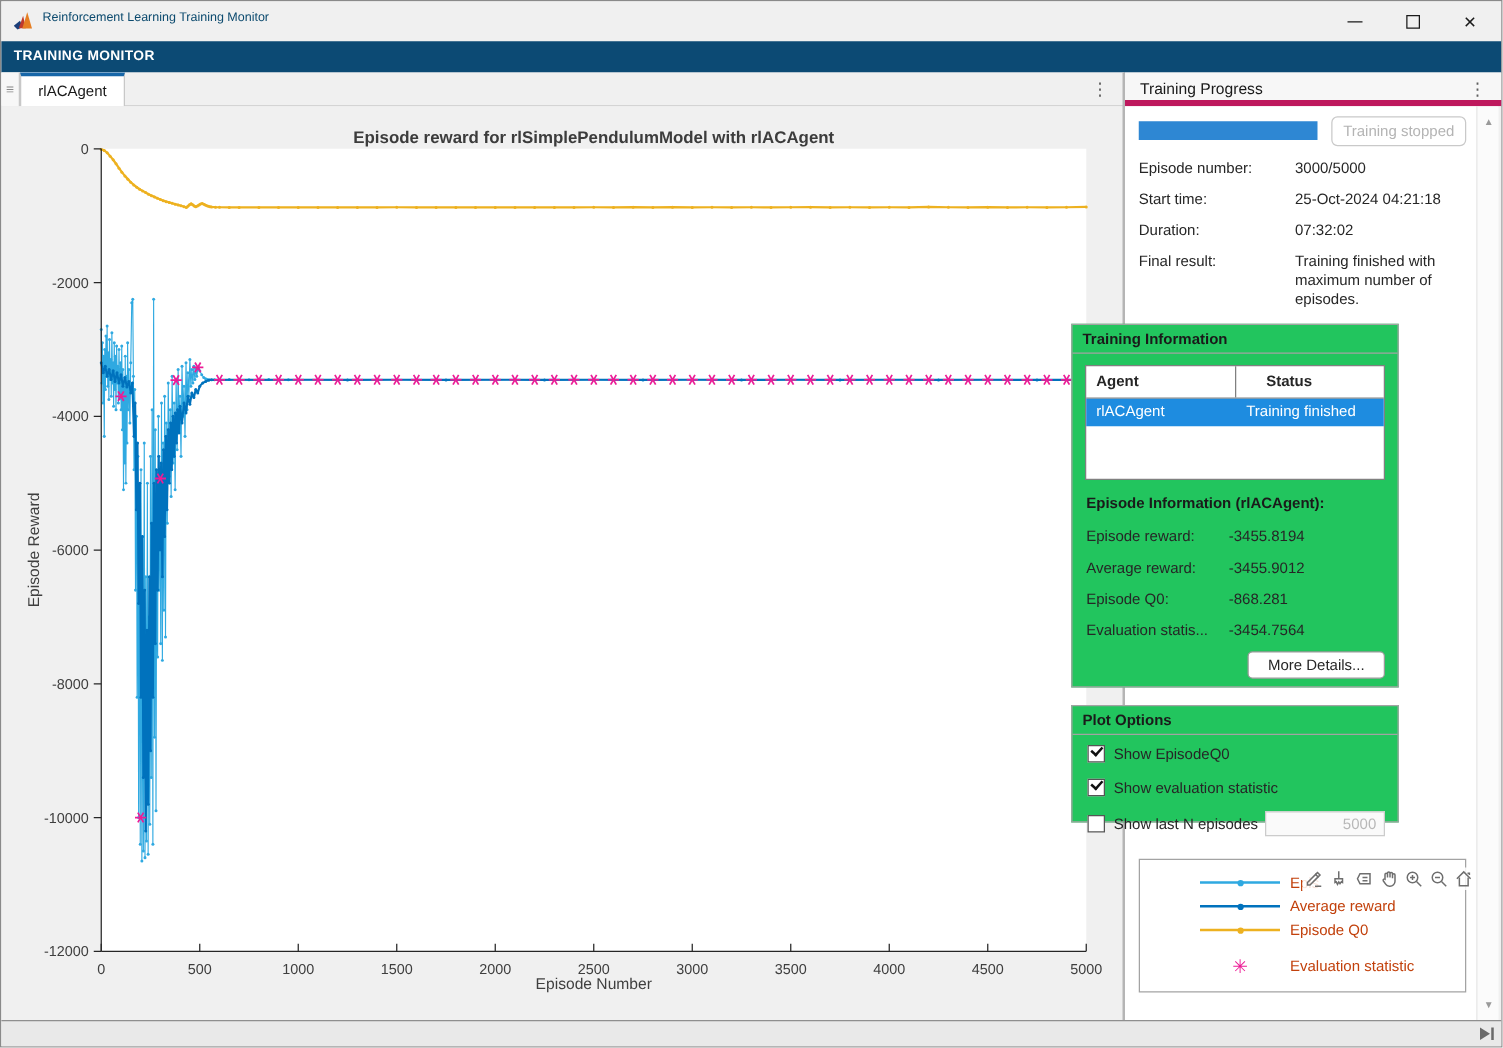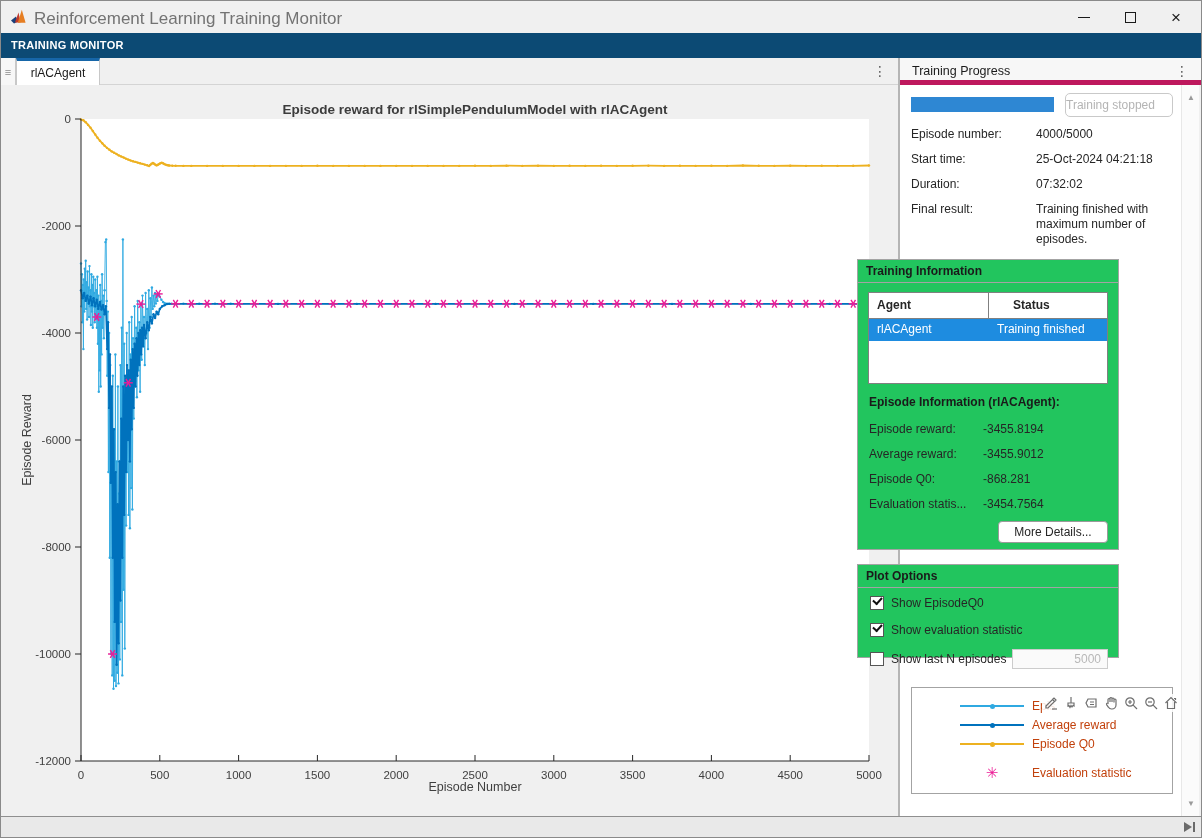--- a/index.html
+++ b/index.html
@@ -3,21 +3,21 @@
 <meta charset="utf-8">
 <style>
   * { margin:0; padding:0; box-sizing:border-box; }
   html,body { background:#d0d0d0; }
   body { font-family:"Liberation Sans","DejaVu Sans",sans-serif; font-size:12px; color:#262626; }
   #window { position:relative; width:1202px; height:838px; background:#f0f0f0; border:1px solid #8a8a8a; overflow:hidden; }
 
   
   .titlebar { position:absolute; left:0; top:0; width:100%; height:32px; background:#f0f0f0; }
   .titlebar .logo { position:absolute; left:10px; top:8px; width:17px; height:16px; }
-  .titlebar .title { position:absolute; left:33px; top:8px; font-size:17px; color:#737373; }
+  .titlebar .title { position:absolute; left:33px; top:8px; font-size:10px; color:#0c4a6e; }
   .wincontrols { position:absolute; right:2px; top:0; height:32px; display:flex; }
   .winbtn { width:46px; height:32px; display:flex; align-items:center; justify-content:center; color:#1a1a1a; }
   .glyph-min { width:12px; height:0; border-top:1.6px solid #1a1a1a; }
   .glyph-max { width:11px; height:11px; border:1.6px solid #1a1a1a; }
   .glyph-close { font-size:17px; line-height:17px; }
 
   
   .ribbon { position:absolute; left:0; top:32px; width:100%; height:25px; background:#0c4a74; }
   .ribbon .lbl { position:absolute; left:10px; top:6px; color:#ffffff; font-weight:bold; font-size:11px; letter-spacing:.3px; }
 
@@ -39,21 +39,21 @@
   .rp-header .t { position:absolute; left:12px; top:6px; font-size:12.5px; color:#1a1a1a; }
   .rp-header .menu-dots { position:absolute; right:14px; top:6px; }
   .rp-body { position:absolute; left:899px; top:84px; width:281px; height:731px; background:#ffffff; }
   .rp-scroll { position:absolute; left:1180px; top:84px; width:18px; height:731px; background:#fbfbfb; border-left:1px solid #e8e8e8; }
   .rp-scroll .up { position:absolute; top:8px; left:0; width:18px; text-align:center; color:#9a9a9a; font-size:8px; }
   .rp-scroll .dn { position:absolute; bottom:8px; left:0; width:18px; text-align:center; color:#9a9a9a; font-size:8px; }
   .rp-right-margin { position:absolute; left:1198px; top:84px; width:4px; height:731px; background:#f0f0f0; }
 
   .progressbar { position:absolute; left:910px; top:96px; width:143px; height:15px; background:#e4e4e4; }
   .progressbar .fill { height:100%; background:#2e87d3; }
-  .btn-disabled { position:absolute; left:1064px; top:92px; width:108px; height:24px; border:1px solid #c9c9c9; border-radius:5px; background:#ffffff; color:#b4b4b4; font-size:12px; display:flex; align-items:center; }
+  .btn-disabled { position:absolute; left:1064px; top:92px; width:108px; height:24px; border:1px solid #c9c9c9; border-radius:5px; background:#ffffff; color:#b4b4b4; font-size:12px; display:flex; align-items:center; justify-content:center; }
 
   .fieldrow { position:absolute; left:910px; width:262px; display:flex; }
   .fieldrow .fl { width:125px; color:#262626; }
   .fieldrow .fv { width:137px; color:#262626; line-height:15px; }
 
   .groupbox { position:absolute; left:856px; width:262px; border:1px solid #a3a3a3; background:#22c55e; }
   .groupbox .gb-title { height:23px; line-height:23px; padding-left:8px; font-weight:bold; color:#1a1a1a; border-bottom:1px solid #a3a3a3; }
 
   .agent-table { position:absolute; left:10px; top:32px; width:240px; height:92px; border:1px solid #808080; background:#ffffff; }
   .agent-table .hrow { display:flex; height:26px; border-bottom:1px solid #808080; font-weight:bold; }
@@ -717,21 +717,21 @@
 
   <div class="progressbar">
       <div class="fill" id="progress-fill" style="width: 100%; background: rgb(46, 135, 211);"></div>
     </div>
   <div class="btn-disabled">
       <span>Training stopped</span>
     </div>
 
   <div class="fieldrow" style="top:126px">
     <span class="fl">Episode number:</span>
-    <span class="fv">4000/5000</span>
+    <span class="fv">3000/5000</span>
   </div>
   <div class="fieldrow" style="top:151px">
     <span class="fl">Start time:</span>
     <span class="fv">25-Oct-2024 04:21:18</span>
   </div>
   <div class="fieldrow" style="top:176px">
     <span class="fl">Duration:</span>
     <span class="fv">07:32:02</span>
   </div>
   <div class="fieldrow" style="top:201px">

